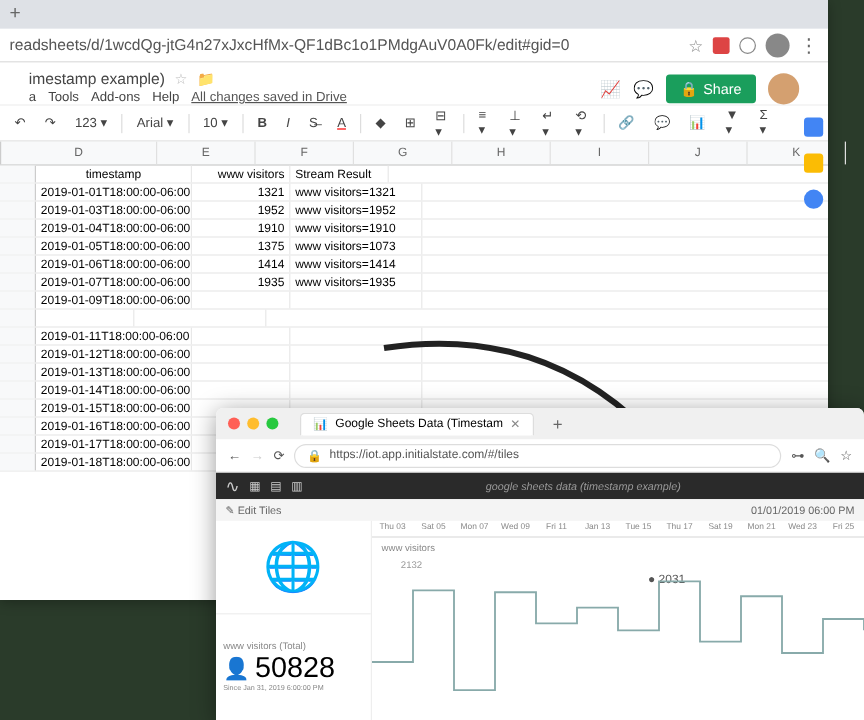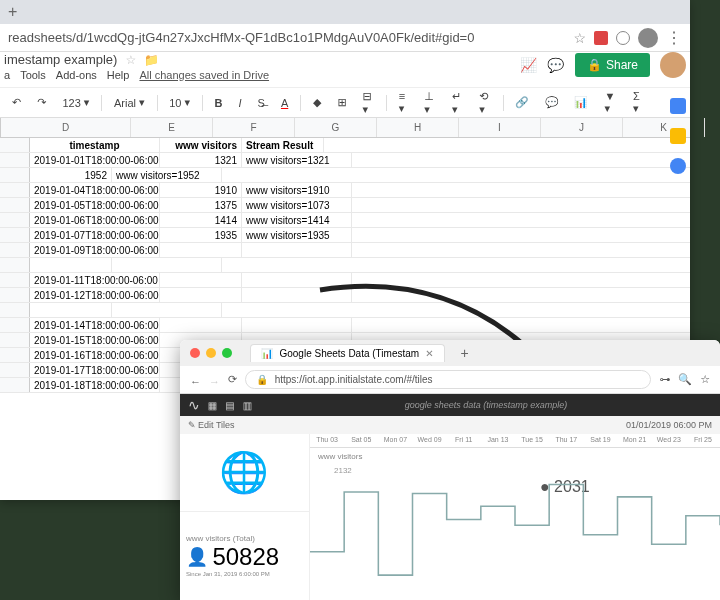--- a/index.html
+++ b/index.html
@@ -5,21 +5,21 @@
 *{margin:0;padding:0;box-sizing:border-box;font-family:Arial,sans-serif}
 body{width:720px;height:600px;background:#2a3b2a;overflow:hidden;position:relative}
 .window1{position:absolute;top:0;left:0;width:690px;height:500px;background:#fff;box-shadow:0 2px 10px rgba(0,0,0,.3)}
 .tabbar1{height:24px;background:#dee1e6;display:flex;align-items:center;padding-left:8px}
 .newtab{font-size:16px;color:#666;cursor:pointer}
 .urlbar1{height:28px;background:#fff;border-bottom:1px solid #ddd;display:flex;align-items:center;padding:0 8px;gap:8px}
 .url1{flex:1;font-size:13px;color:#555;overflow:hidden;white-space:nowrap}
 .staricon,.circicon{font-size:14px;color:#888}
 .circicon{width:14px;height:14px;border:1.5px solid #888;border-radius:50%}
 .avatar1{width:20px;height:20px;border-radius:50%;background:#888}
-.titlebar{height:36px;display:flex;align-items:flex-start;padding:0 4px;gap:12px;border-bottom:1px solid #eee}
+.titlebar{height:36px;display:flex;align-items:flex-end;padding:0 24px;gap:12px;border-bottom:1px solid #eee}
 .titlebar .left{flex:1;display:flex;flex-direction:column;gap:2px}
 .doctitle{font-size:13px;color:#444}
 .menubar{display:flex;gap:10px;font-size:11px;color:#444}
 .menubar span{cursor:pointer}
 .saved{text-decoration:underline;color:#555}
 .titlebar .right{display:flex;align-items:center;gap:10px}
 .sharebtn{background:#1a9e5c;color:#fff;padding:5px 12px;border-radius:3px;font-size:12px;border:none}
 .avatar2{width:26px;height:26px;border-radius:50%;background:#d4a070}
 .toolbar{height:30px;border-bottom:1px solid #ddd;display:flex;align-items:center;padding:0 8px;gap:8px;font-size:11px;color:#444}
 .tbitem{display:flex;align-items:center;gap:3px;padding:2px 4px;cursor:pointer}
@@ -28,21 +28,21 @@
 .colheads{display:flex;height:20px;border-bottom:1px solid #ccc;font-size:10px;color:#666;background:#f8f9fa}
 .rownum{width:30px;border-right:1px solid #ccc}
 .colhead{flex:0 0 82px;border-right:1px solid #e0e0e0;text-align:center;line-height:20px}
 .colhead.wide{flex:0 0 130px}
 .rows{font-size:10px}
 .row{display:flex;height:15px;border-bottom:1px solid #e8e8e8}
 .row .rownum{width:30px;border-right:1px solid #ccc;background:#f8f9fa}
 .cell{flex:0 0 82px;padding:0 4px;border-right:1px solid #e8e8e8;line-height:15px;overflow:hidden;white-space:nowrap}
 .cell.wide{flex:0 0 130px}
 .cell.r{text-align:right}
-.cell.b{font-weight:bold}
+.cell.b{font-weight:normal}
 .sidebar{position:absolute;right:0;top:88px;width:24px;display:flex;flex-direction:column;gap:14px;align-items:center;padding-top:10px}
 .sideicon{width:16px;height:16px;border-radius:3px}
 .window2{position:absolute;top:340px;left:180px;width:540px;height:260px;background:#fff;box-shadow:0 4px 20px rgba(0,0,0,.4);border-radius:6px 6px 0 0;overflow:hidden}
 .macbar{height:26px;background:#f0f0f0;display:flex;align-items:center;padding:0 10px;gap:6px}
 .macdot{width:10px;height:10px;border-radius:50%}
 .tab2{margin-left:12px;background:#fff;border:1px solid #ddd;border-bottom:none;padding:3px 10px;font-size:10px;border-radius:4px 4px 0 0;display:flex;align-items:center;gap:6px}
 .tab2close{font-size:10px;color:#888}
 .newtab2{margin-left:10px;font-size:14px;color:#666}
 .urlbar2{height:28px;border-bottom:1px solid #ddd;display:flex;align-items:center;padding:0 10px;gap:8px;font-size:11px;color:#555}
 .urlfield{flex:1;border:1px solid #ddd;border-radius:14px;padding:3px 10px;font-size:10px;display:flex;align-items:center;gap:6px}
@@ -54,21 +54,21 @@
 .tile1{flex:1;display:flex;align-items:center;justify-content:center;border-bottom:1px solid #eee}
 .globe{font-size:40px;color:#6ba4c8}
 .tile2{flex:1;padding:6px;display:flex;flex-direction:column;justify-content:center}
 .tilelabel{font-size:8px;color:#888}
 .bignum{font-size:24px;font-weight:300}
 .dashright{flex:1;position:relative}
 .chartlabel{position:absolute;top:4px;left:8px;font-size:8px;color:#888}
 .timeline{position:absolute;top:0;left:0;right:0;height:14px;border-bottom:1px solid #ddd;display:flex;font-size:7px;color:#888}
 .timeline span{flex:1;text-align:center;padding-top:2px}
 .chartsvg{position:absolute;top:14px;left:0;right:0;bottom:0}
-.anno{position:absolute;font-size:16px;color:#555}
+.anno{position:absolute;font-size:10px;color:#555}
 .arrow{position:absolute;top:280px;left:310px;pointer-events:none}
 </style>
 </head>
 <body>
 
 <div class="window1">
   <div class="tabbar1">
     <span class="newtab">+</span>
   </div>
   <div class="urlbar1">
@@ -158,20 +158,21 @@
           <div class="cell b">Stream Result</div>
         </div>
         <div class="row">
           <div class="rownum"></div>
           <div class="cell wide">2019-01-01T18:00:00-06:00</div>
           <div class="cell r">1321</div>
           <div class="cell" style="flex:0 0 110px">www visitors=1321</div>
         </div>
         <div class="row">
           <div class="rownum"></div>
+          <div class="cell wide">2019-01-03T18:00:00-06:00</div>
           <div class="cell r">1952</div>
           <div class="cell" style="flex:0 0 110px">www visitors=1952</div>
         </div>
         <div class="row">
           <div class="rownum"></div>
           <div class="cell wide">2019-01-04T18:00:00-06:00</div>
           <div class="cell r">1910</div>
           <div class="cell" style="flex:0 0 110px">www visitors=1910</div>
         </div>
         <div class="row">
@@ -210,20 +211,21 @@
           <div class="cell" style="flex:0 0 110px"></div>
         </div>
         <div class="row">
           <div class="rownum"></div>
           <div class="cell wide">2019-01-12T18:00:00-06:00</div>
           <div class="cell r"></div>
           <div class="cell" style="flex:0 0 110px"></div>
         </div>
         <div class="row">
           <div class="rownum"></div>
+          <div class="cell wide">2019-01-13T18:00:00-06:00</div>
           <div class="cell r"></div>
           <div class="cell" style="flex:0 0 110px"></div>
         </div>
         <div class="row">
           <div class="rownum"></div>
           <div class="cell wide">2019-01-14T18:00:00-06:00</div>
           <div class="cell r"></div>
           <div class="cell" style="flex:0 0 110px"></div>
         </div>
         <div class="row">

